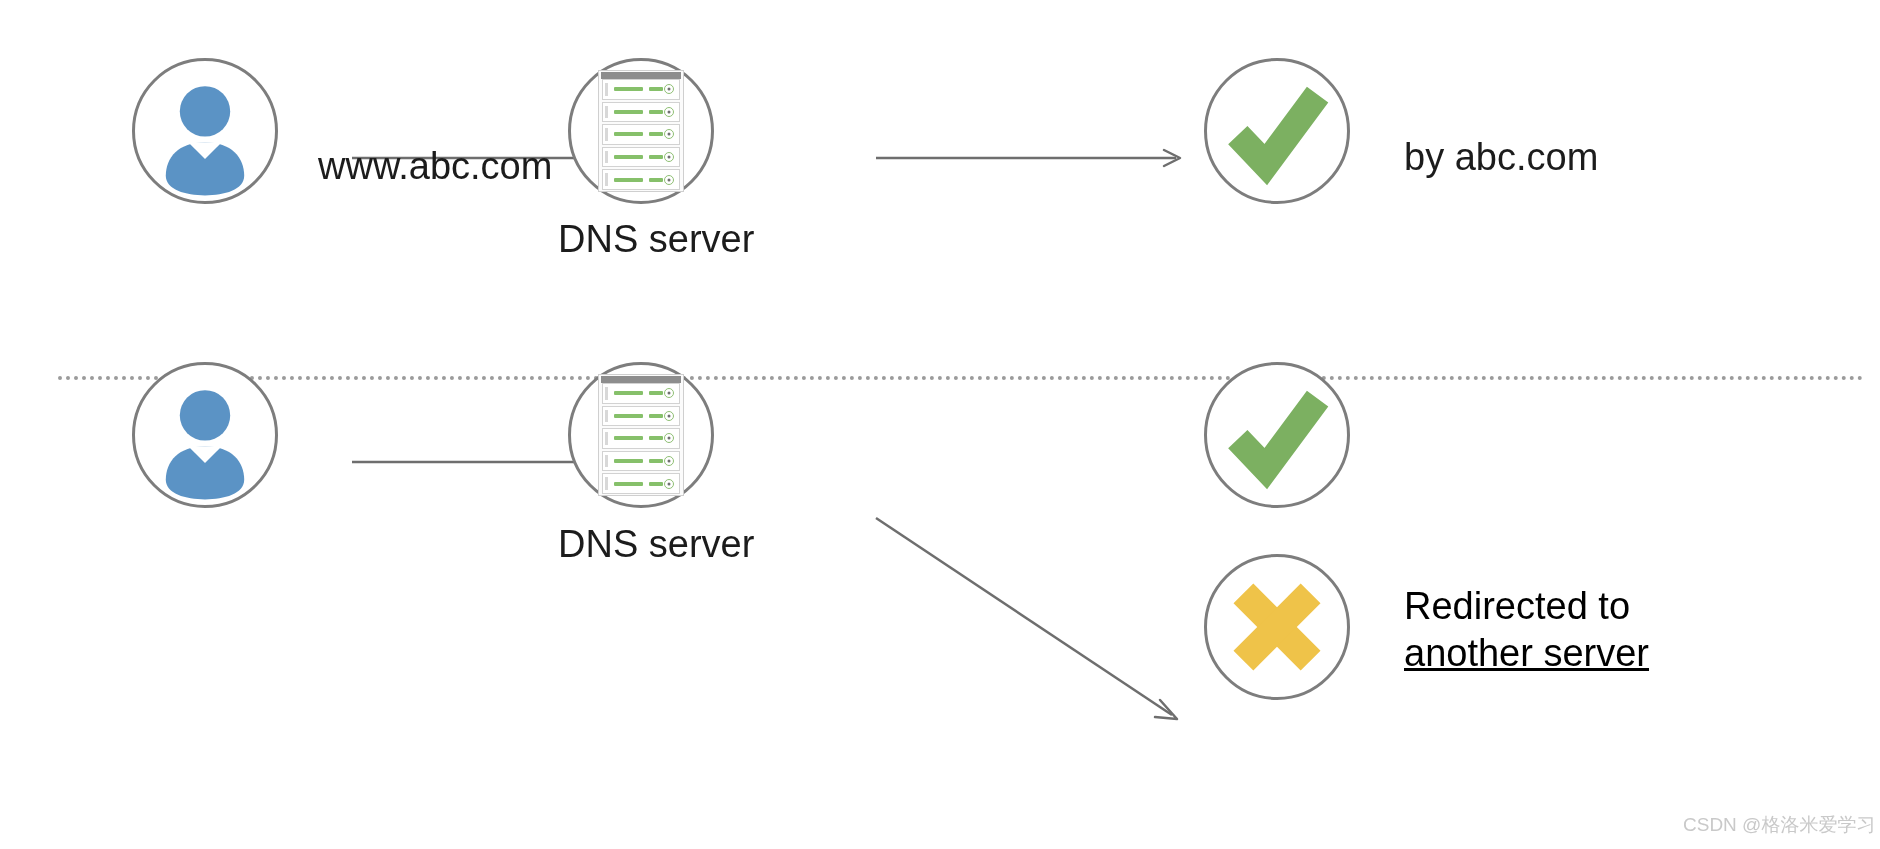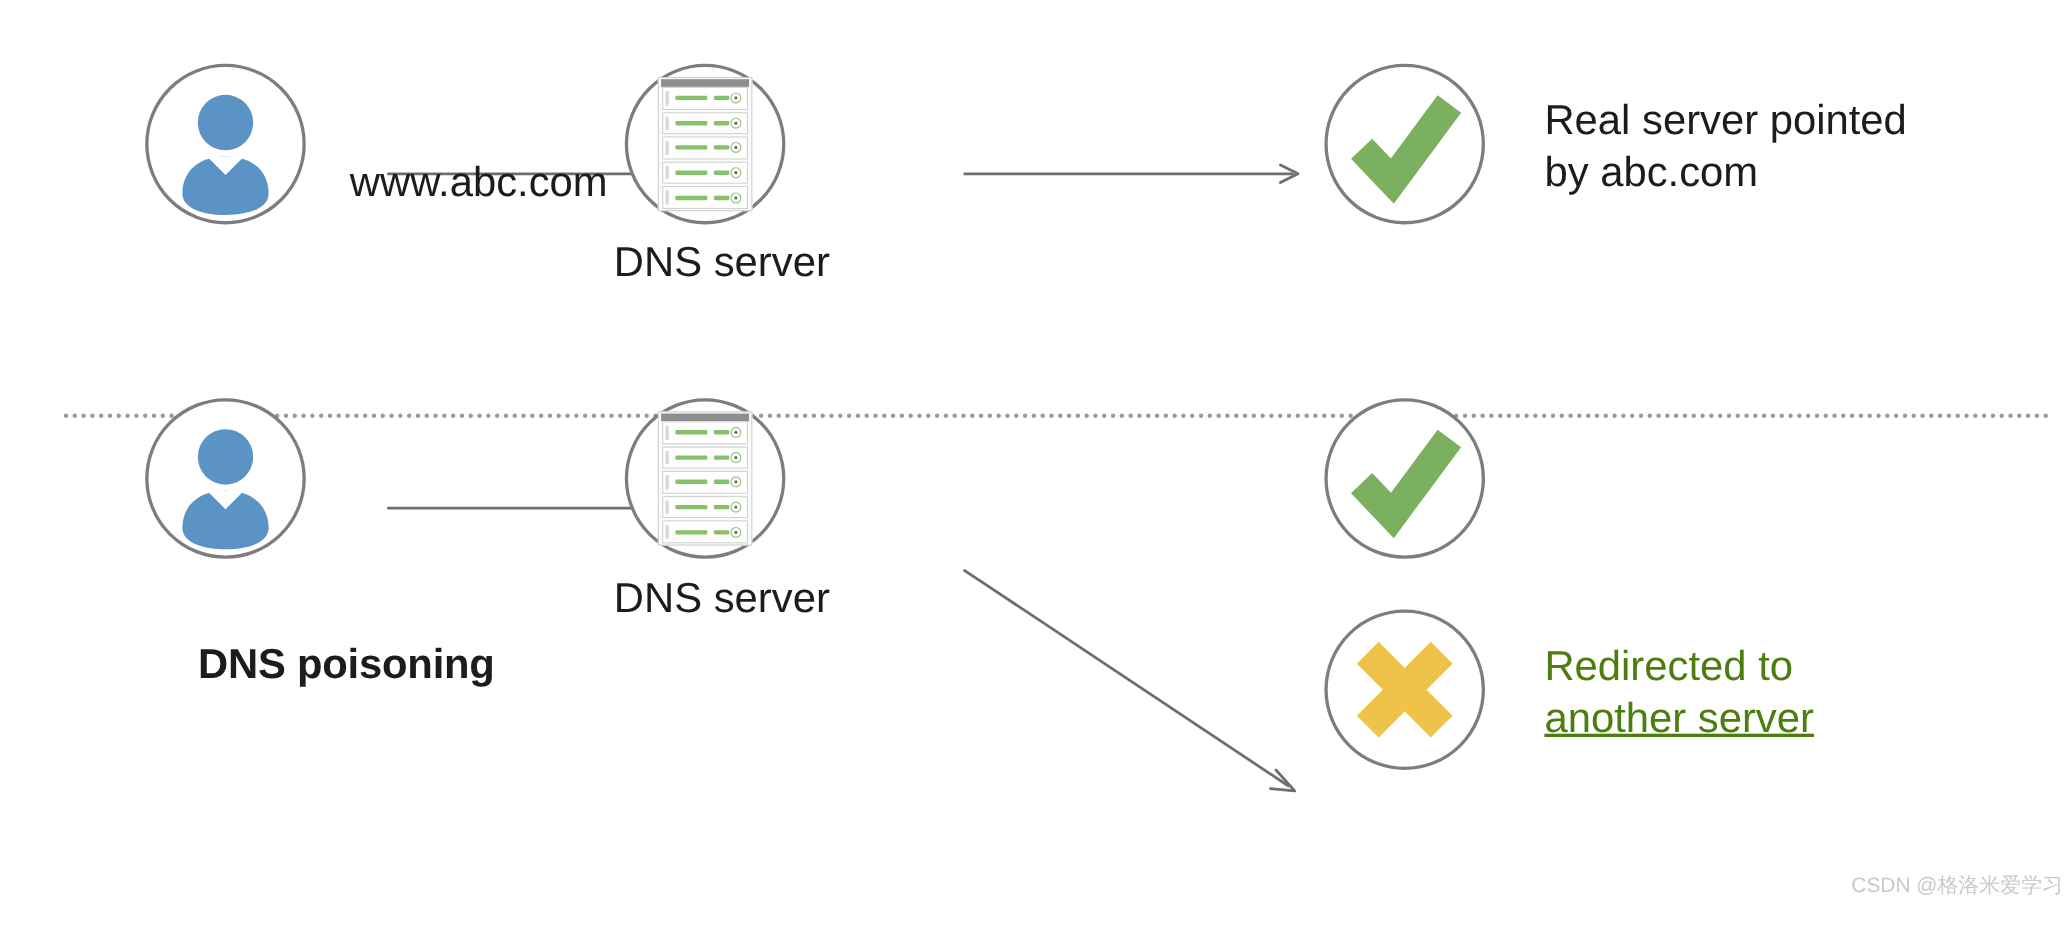--- a/index.html
+++ b/index.html
@@ -126,21 +126,21 @@
     line-height: 1.30;
   }
   .label-light {
     font-weight: 400;
   }
   .label-bold {
     font-weight: 700;
     letter-spacing: -0.2px;
   }
   .label-red {
-    color: #4d7c0f;
+    color: #000000;
     font-weight: 400;
   }
 
   
   .divider {
     position: absolute;
     height: 0;
     border-top: 4px dotted #9b9b9b;
   }
 
@@ -209,21 +209,20 @@
     <line x1="0" y1="12" x2="300" y2="12" stroke="#6e6e6e" stroke-width="2.5"></line>
     <polyline points="288,4 304,12 288,20" fill="none" stroke="#6e6e6e" stroke-width="2.5" stroke-linecap="round" stroke-linejoin="round"></polyline>
   </svg>
 
   <div class="node-circle" style="left:1204px; top:58px; width:146px; height:146px;">
     <svg class="person-icon" viewBox="0 0 100 100">
       <polyline points="22,53 42,74 79,24" fill="none" stroke="#7cb061" stroke-width="19" stroke-linecap="butt" stroke-linejoin="miter"></polyline>
     </svg>
   </div>
 
-  <div class="label label-light" style="left:1404px; top:86px; font-size:38px;">Real server pointed</div>
   <div class="label label-light" style="left:1404px; top:133px; font-size:38px;">by abc.com</div>
 
 
   <div class="divider" style="left:58px; top:376px; width:1806px;"></div>
 
   <div class="node-circle" style="left:132px; top:362px; width:146px; height:146px;">
     <svg class="person-icon" viewBox="0 0 100 100">
       <circle cx="50" cy="36" r="18" fill="#5b93c5"></circle>
       <path d="M50 58 c -19 0 -28 11 -28 24 c 0 10 14 14 28 14 c 14 0 28 -4 28 -14 c 0 -13 -9 -24 -28 -24 z" fill="#5b93c5"></path>
       <path d="M38 58 L50 70 L62 58 Z" fill="#ffffff"></path>
@@ -282,17 +281,16 @@
   <div class="node-circle" style="left:1204px; top:554px; width:146px; height:146px;">
     <svg class="person-icon" viewBox="0 0 100 100">
       <line x1="26" y1="26" x2="74" y2="74" stroke="#efc349" stroke-width="20" stroke-linecap="butt"></line>
       <line x1="74" y1="26" x2="26" y2="74" stroke="#efc349" stroke-width="20" stroke-linecap="butt"></line>
     </svg>
   </div>
 
   <div class="label label-red" style="left:1404px; top:582px; font-size:38px;">Redirected to</div>
   <div class="label label-red" style="left:1404px; top:629px; font-size:38px;text-decoration:underline;">another server</div>
 
-  <div class="label label-bold" style="left:180px; top:580px; font-size:38px;">DNS poisoning</div>
-
-  <div class="watermark" style="left:1683px; top:792px;">CSDN @格洛米爱学习</div>
+
+  <div class="watermark" style="left:1683px; top:812px;">CSDN @格洛米爱学习</div>
 
 </div>
 
 </body></html>

